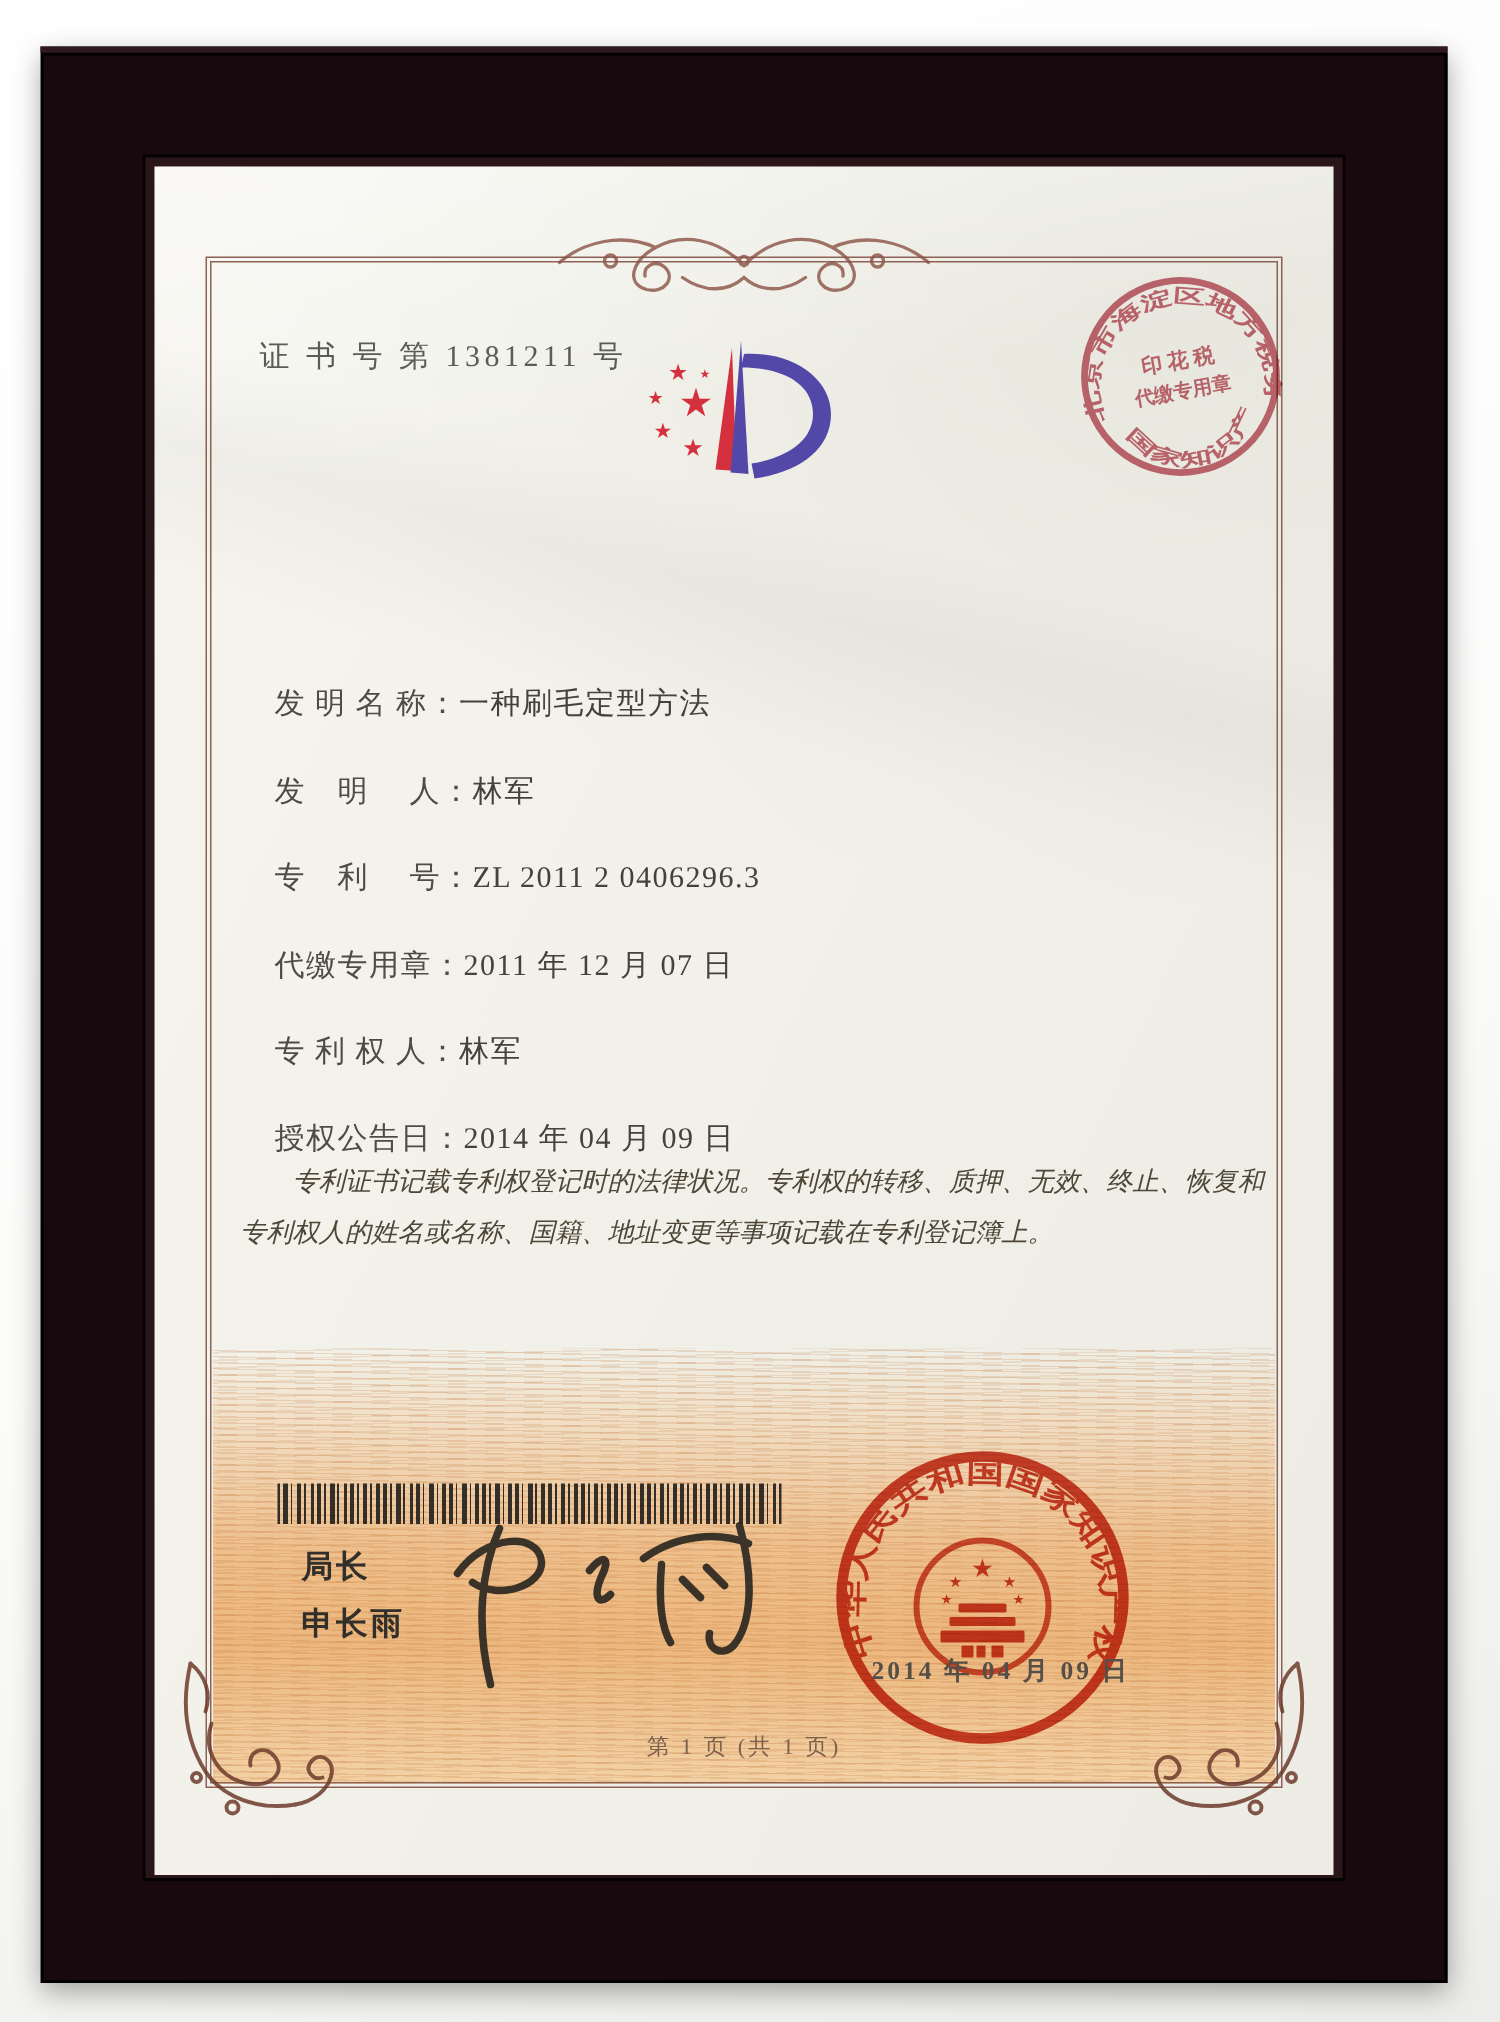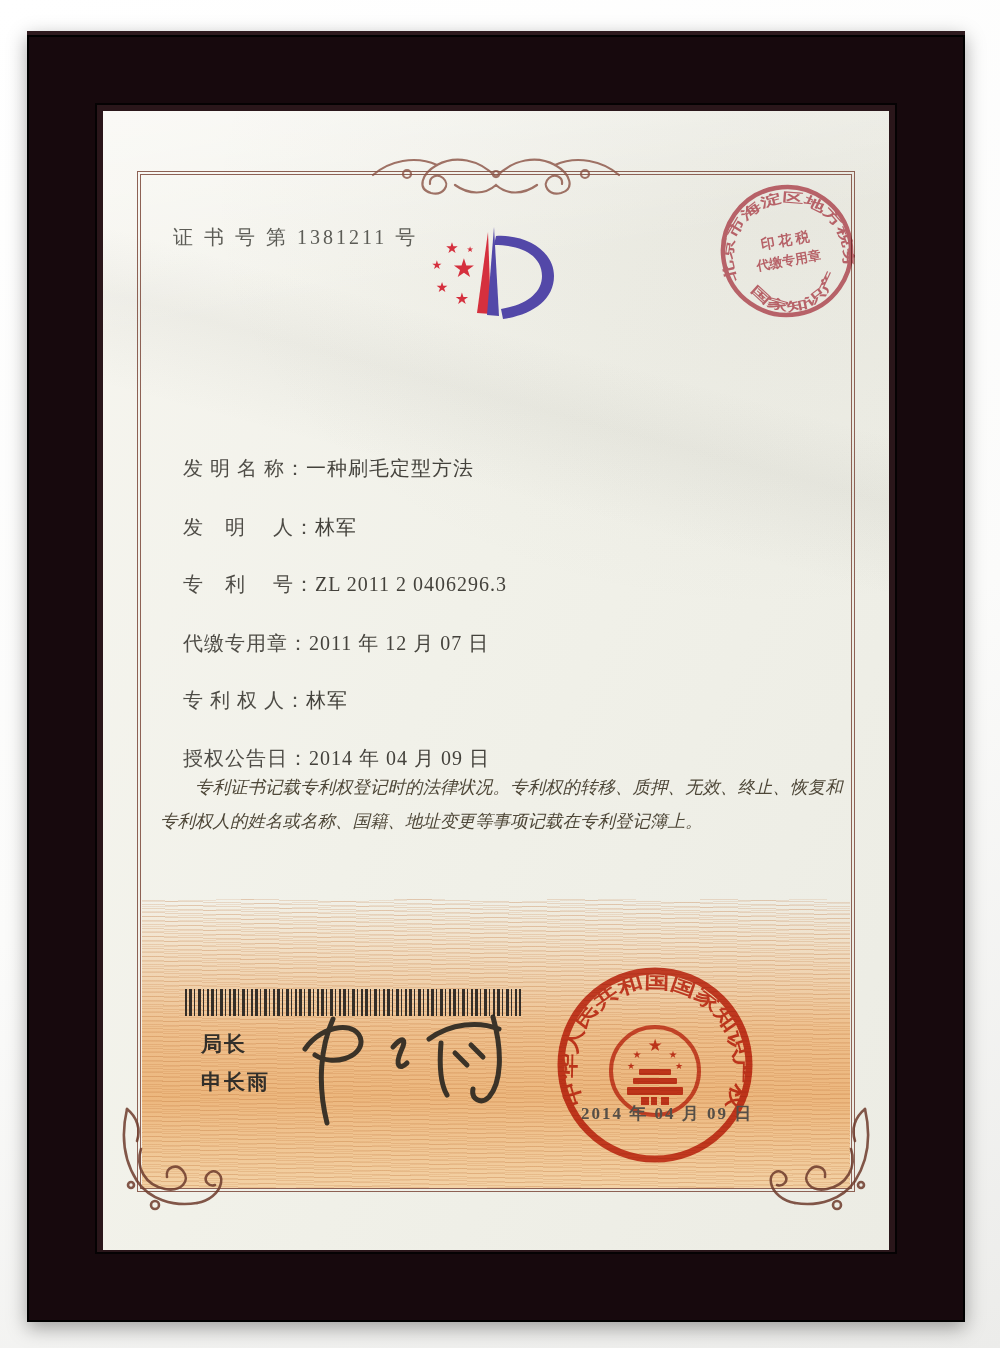--- a/index.html
+++ b/index.html
@@ -281,16 +281,17 @@
               <rect x="88" y="134" width="8" height="8"></rect>
               <rect x="108" y="134" width="8" height="8"></rect>
               <rect x="98" y="134" width="6" height="8"></rect>
             </g>
           </g>
         </svg>
       </div>
 
       <div class="seal-date">2014 年 04 月 09 日</div>
 
+      <div class="page-footer">第 1 页 (共 1 页)</div>
 
     </div>
   </div>
 </div>
 
 </body></html>

